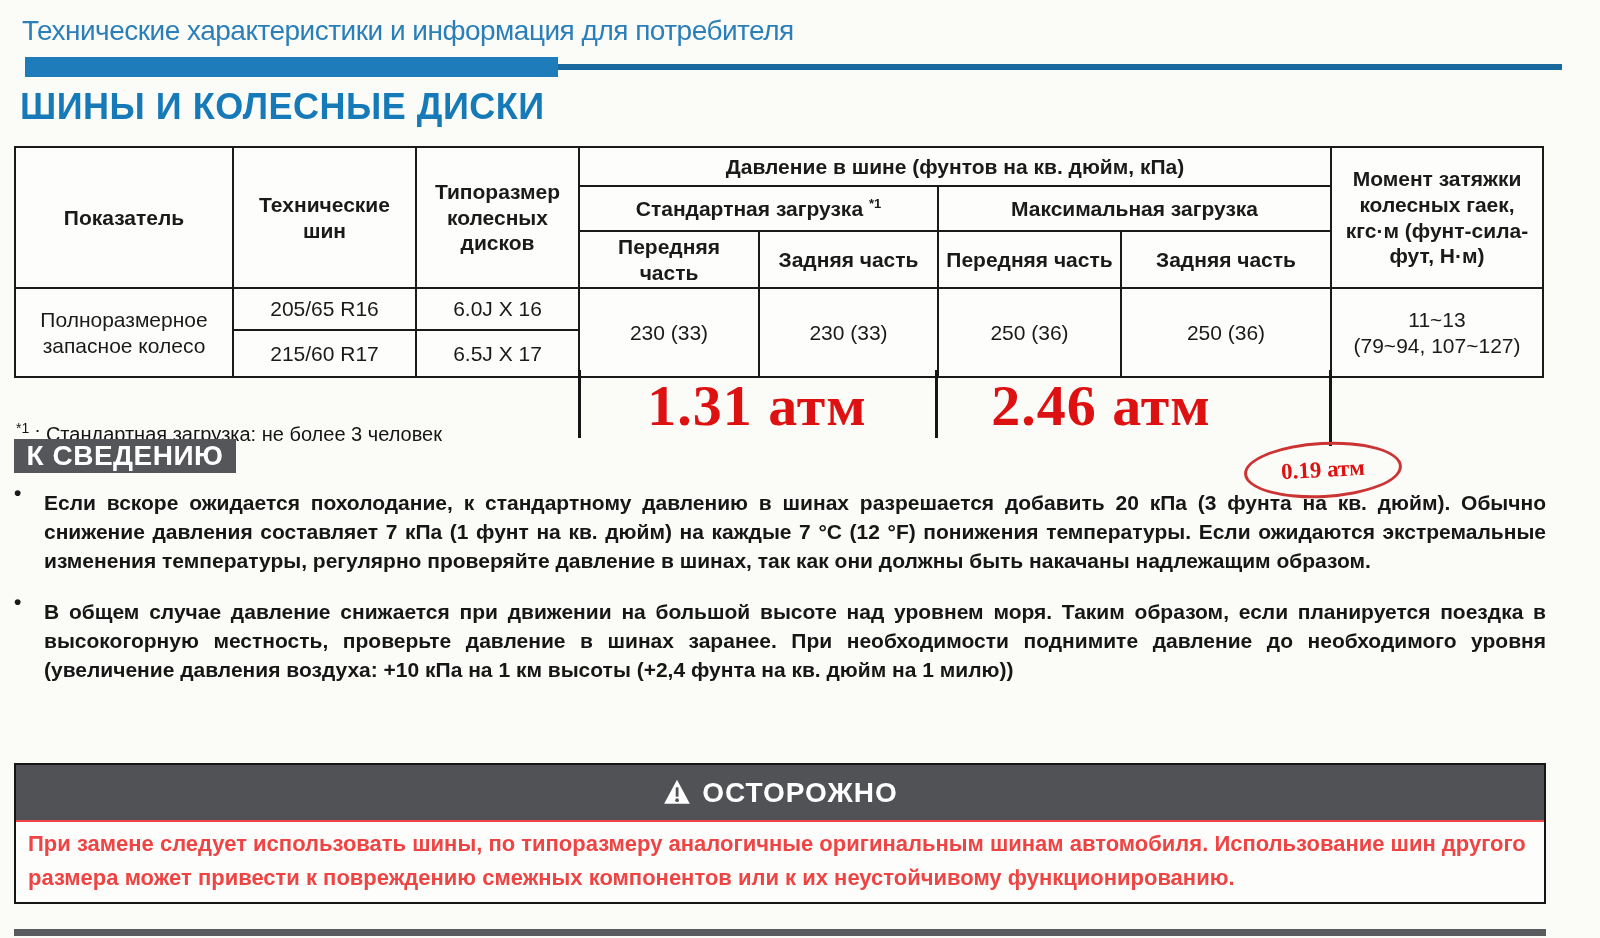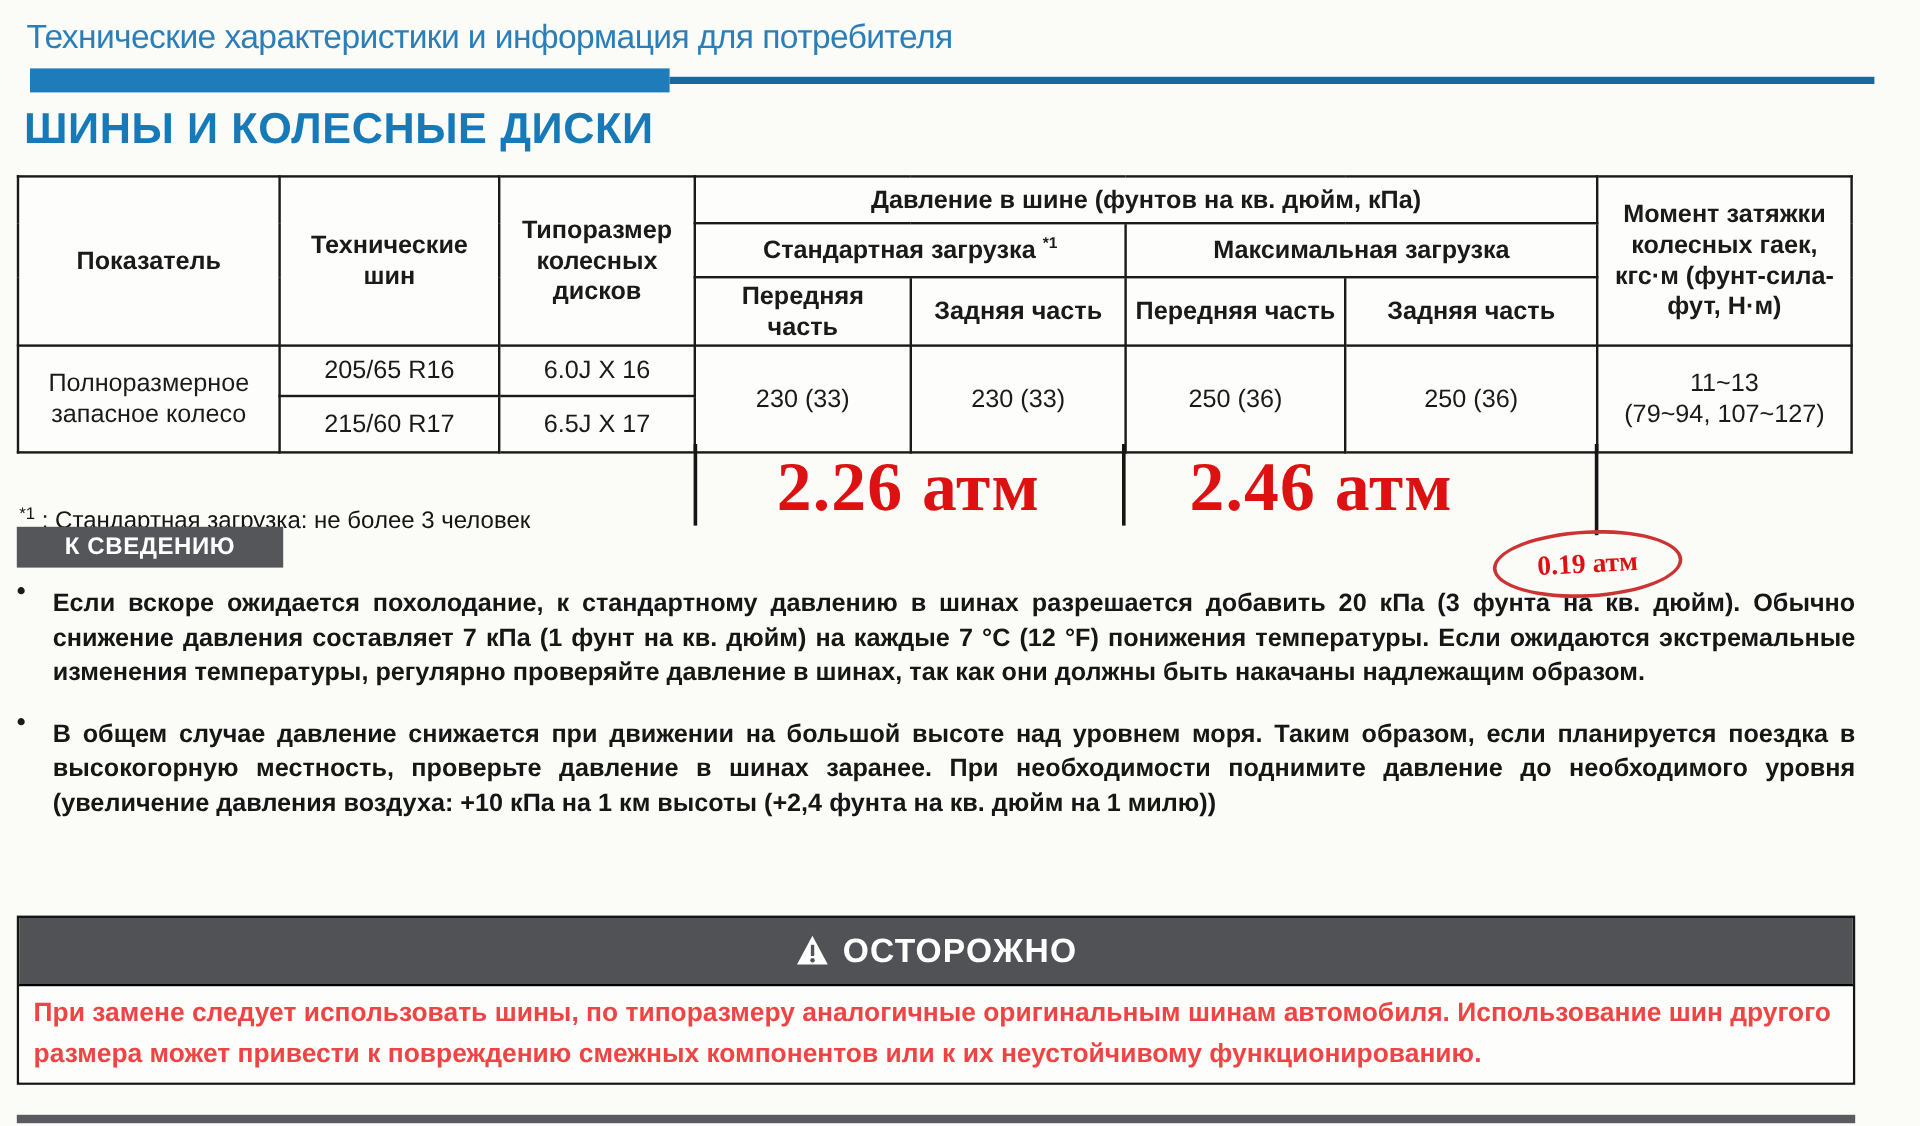--- a/index.html
+++ b/index.html
@@ -35,21 +35,21 @@
   .atm-big{
     height:64px;line-height:64px;text-align:center;
     font-family:"Liberation Serif","DejaVu Serif",serif;
     font-weight:bold;font-size:58px;color:#dd1111;letter-spacing:1px;
   }
   .footnote{left:16px;top:383px;font-size:20px;color:#151515;margin-top:40px;}
   .footnote sup{font-size:14px;}
 
   .info-badge{
     left:14px;top:439px;width:222px;height:34px;background:#545659;
-    color:#ffffff;font-size:20px;font-weight:bold;text-align:center;
+    color:#ffffff;font-size:28px;font-weight:bold;text-align:center;
     line-height:34px;letter-spacing:0.5px;
   }
 
   .bullets{left:14px;top:478px;width:1532px;}
   .bullet-item{display:flex;margin-bottom:12px;}
   .bullet-marker{width:30px;font-size:21px;font-weight:bold;line-height:29px;flex:0 0 30px;}
   .bullet-text{
     flex:1;font-size:21px;font-weight:bold;line-height:29px;
     text-align:justify;color:#161616;margin-top:10px;
   }
@@ -67,21 +67,21 @@
     font-family:"Liberation Serif","DejaVu Serif",serif;
     font-weight:bold;font-size:23px;color:#dd1111;white-space:nowrap;
   }
 
   
   .caution-box{left:14px;top:763px;width:1528px;border:2px solid #151515;}
   .caution-header{
     height:55px;background:#515256;color:#ffffff;
     display:flex;align-items:center;justify-content:center;
     font-size:28px;font-weight:bold;letter-spacing:1px;
-    border-bottom:2px solid #000000;
+    border-bottom:2px solid #ef4444;
   }
   .caution-header svg{margin-right:10px;margin-top:-2px;}
   .caution-body{
     background:#fdfdfb;padding:5px 12px 7px 12px;
     font-size:22px;font-weight:bold;line-height:34px;color:#ef4444;
     text-align:left;
   }
   .bottom-strip{left:14px;top:929px;width:1532px;height:7px;background:#5a5b5f;}
 </style>
 </head>
@@ -137,21 +137,21 @@
     <tr class="r5">
       <td>215/60 R17</td>
       <td>6.5J X 17</td>
     </tr>
   </tbody>
 </table>
 
 <div class="abs vline" style="left:578px;top:370px;height:68px;"></div>
 <div class="abs vline" style="left:935px;top:370px;height:68px;"></div>
 <div class="abs connector-line"></div>
-<div class="abs atm-big" style="left:580px;top:374px;width:354px;">2.26 атм</div>
+<div class="abs atm-big" style="left:580px;top:374px;width:354px;">1.31 атм</div>
 <div class="abs atm-big" style="left:938px;top:374px;width:326px;">2.46 атм</div>
 
 <div class="abs footnote">
   <sup>*1</sup>
   <span>: Стандартная загрузка: не более 3 человек</span>
 </div>
 
 <div class="abs info-badge">К СВЕДЕНИЮ</div>
 
 <div class="abs bullets">

